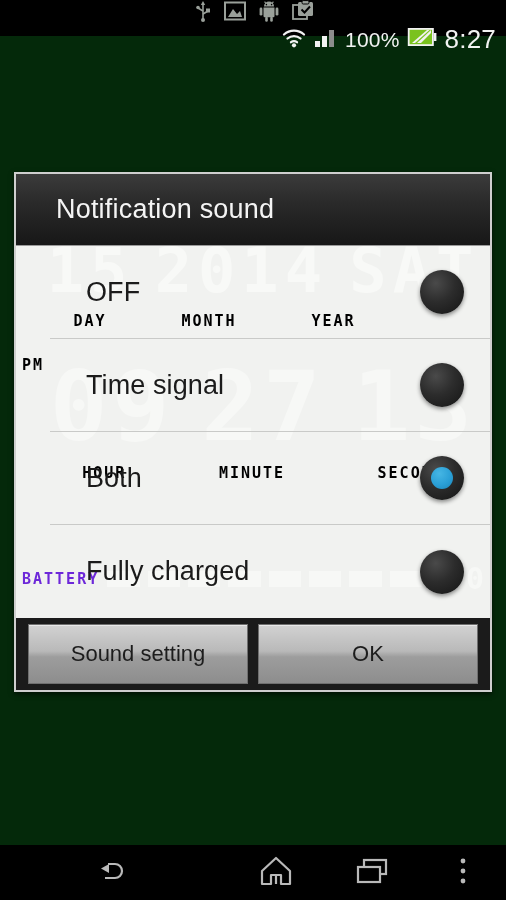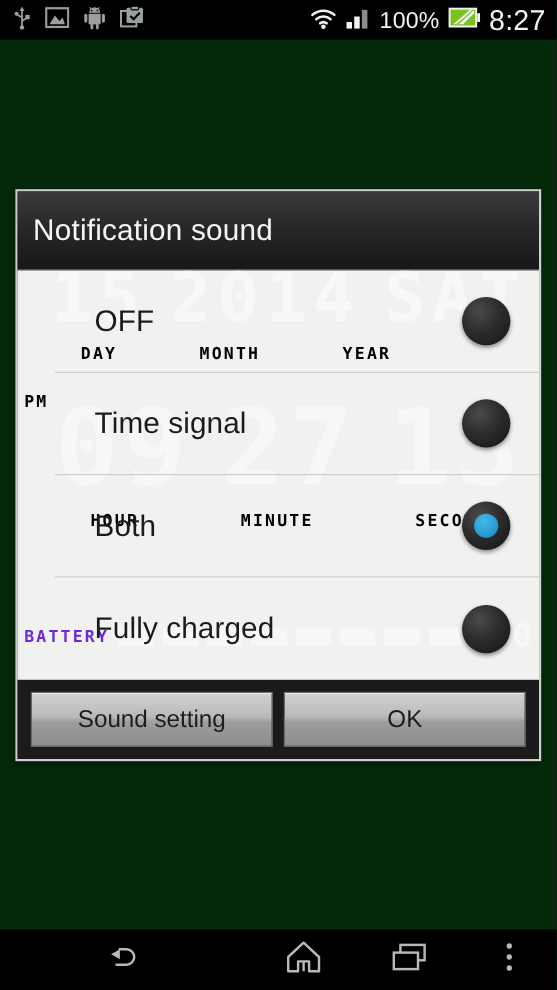--- a/index.html
+++ b/index.html
@@ -10,40 +10,41 @@
     -webkit-font-smoothing:antialiased;
     overflow:hidden;
     position:relative;
   }
 
   
   #status-bar{
     position:absolute; top:0; left:0; width:506px; height:36px;
     background:#000; display:flex; align-items:center;
     padding:0 10px 0 12px;
+    flex-direction:column;
   }
   #status-left{ display:flex; align-items:center; gap:13px; }
   #status-right{ margin-left:auto; display:flex; align-items:center; gap:7px; }
   .sb-icon{ display:block; }
   .sb-text{ color:#f2f2f2; font-size:21px; letter-spacing:.2px; line-height:1; }
   #sb-clock{ font-size:26px; padding-left:1px; }
 
   
   #dialog{
     position:absolute; left:14px; top:172px; width:478px; height:520px;
     border:2px solid #cfcfcf;
     background:#171717;
     box-shadow:0 2px 5px rgba(0,0,0,.6);
   }
   #dialog-title-bar{
     height:72px;
     background:linear-gradient(to bottom,#3b3b3b 0%,#2a2a2a 40%,#171717 100%);
     border-bottom:1px solid #9a9a9a;
     display:flex; align-items:center;
-    padding-left:14px;
+    padding-left:40px;
   }
   #dialog-title{
     color:#f4f4f4; font-size:27px; font-weight:400; letter-spacing:.2px;
   }
 
   
   #option-list{
     position:relative;
     height:372px;
     background:#f1f2f0;
@@ -104,21 +105,21 @@
     background:radial-gradient(circle at 38% 30%,#46b6e4 0%,#2a9fd6 55%,#1c85b8 100%);
   }
 
   
   #button-bar{
     height:72px; background:#1b1b1b;
     display:flex; align-items:center; gap:10px;
     padding:0 12px;
   }
   .dlg-button{
-    flex:1; height:50px;
+    flex:1; height:60px;
     border:1px solid #6f6f6f;
     background:linear-gradient(to bottom,#d2d2d2 0%,#b9b9b9 45%,#9d9d9d 55%,#8d8d8d 100%);
     color:#1d1d1d; font-size:22px; font-family:"Liberation Sans", sans-serif;
     display:flex; align-items:center; justify-content:center;
     box-shadow:inset 0 1px 0 rgba(255,255,255,.5);
     cursor:pointer;
   }
 
   
   #nav-bar{

